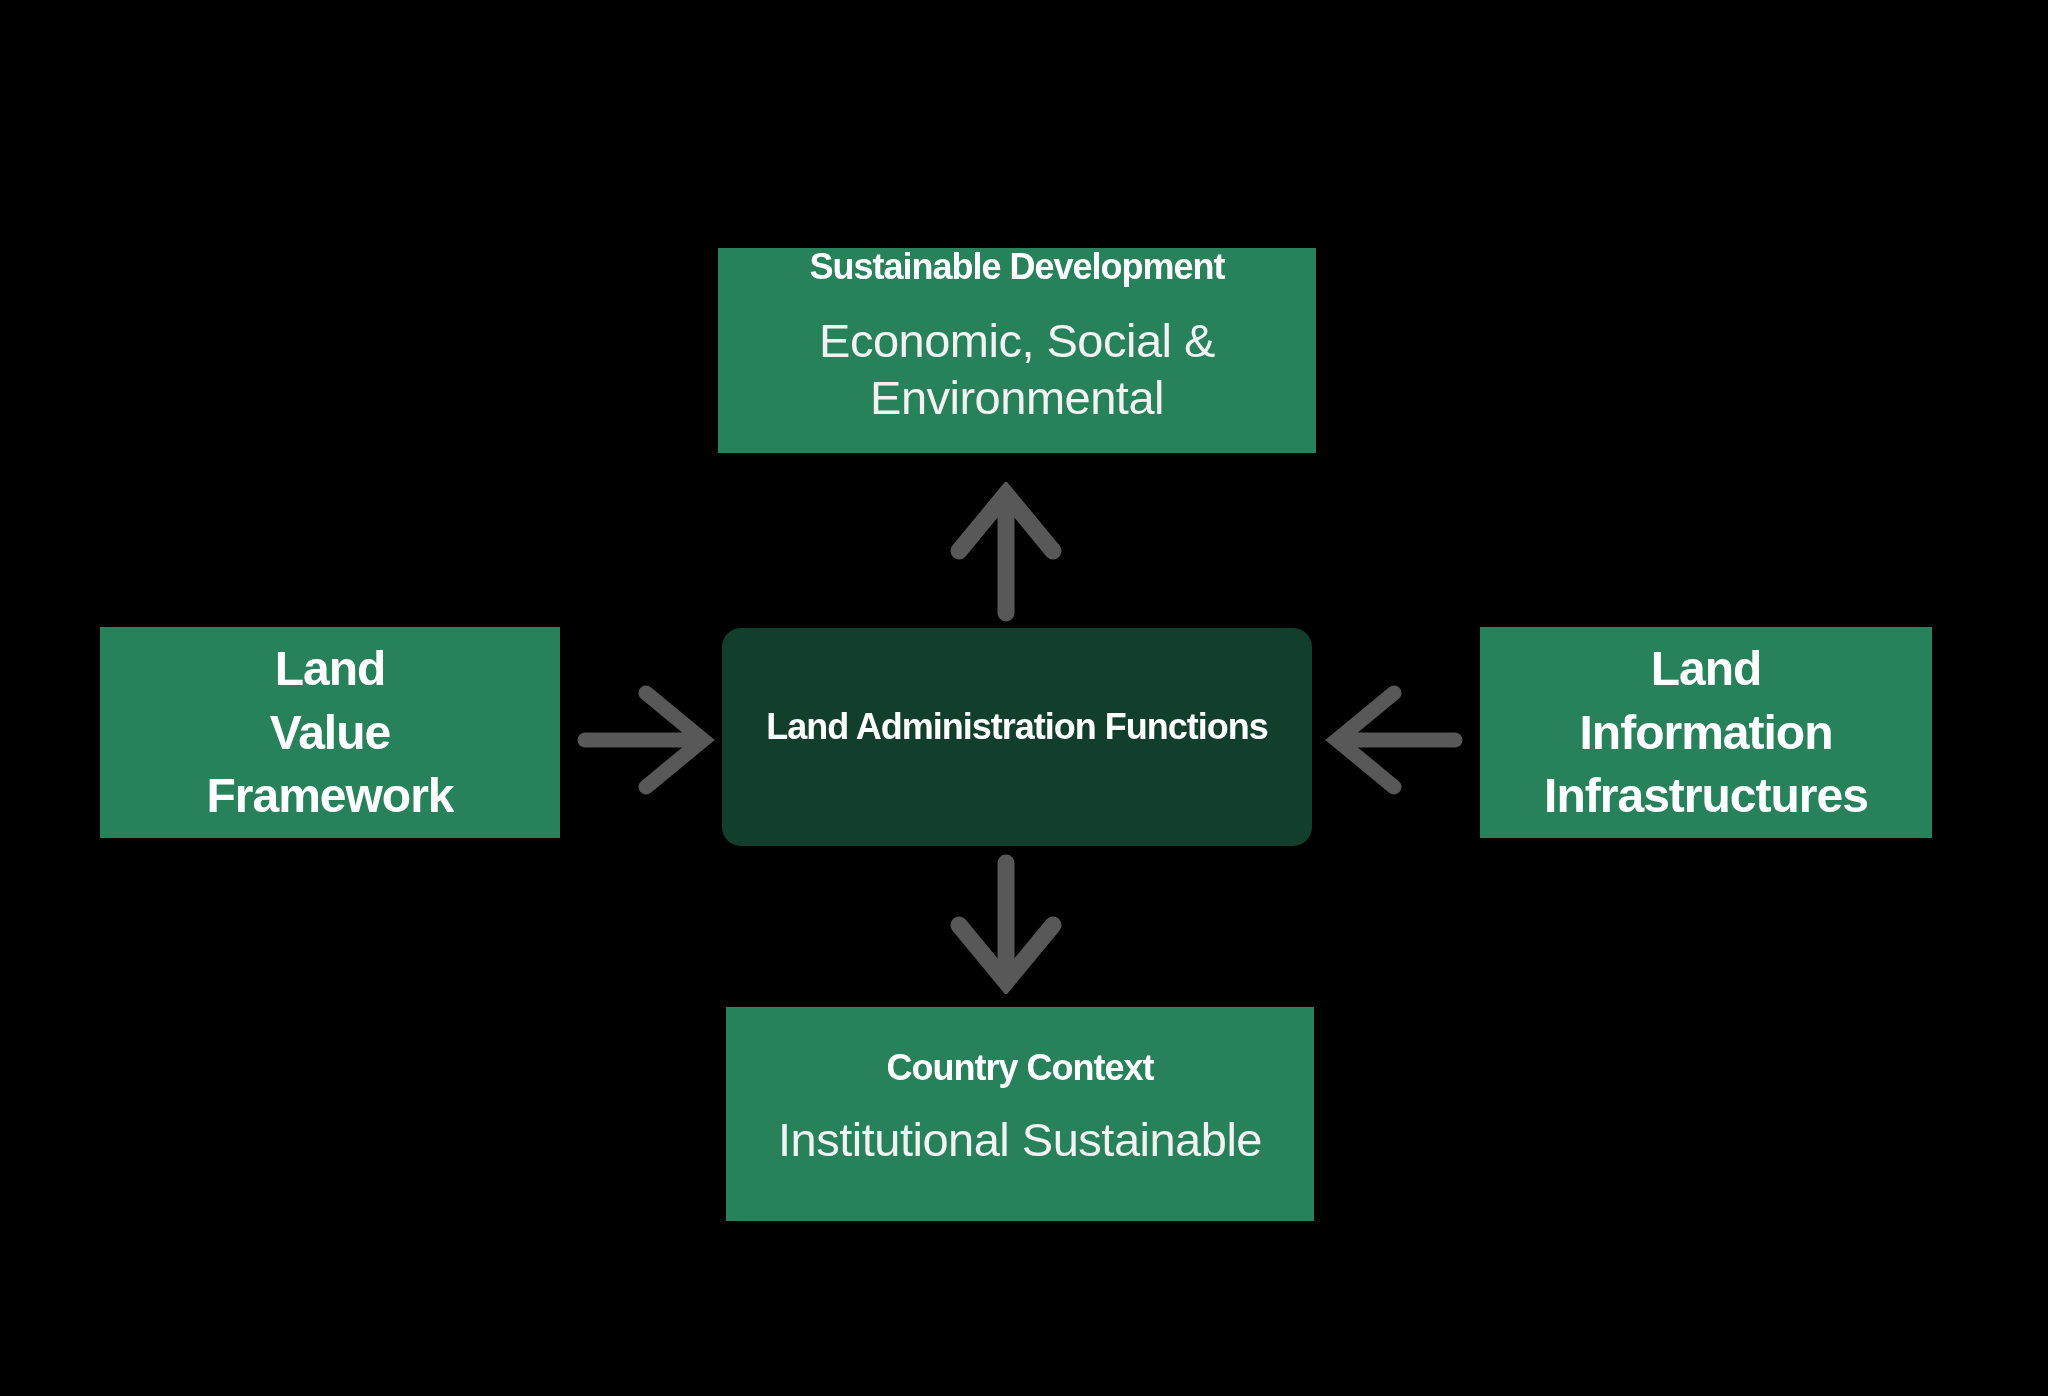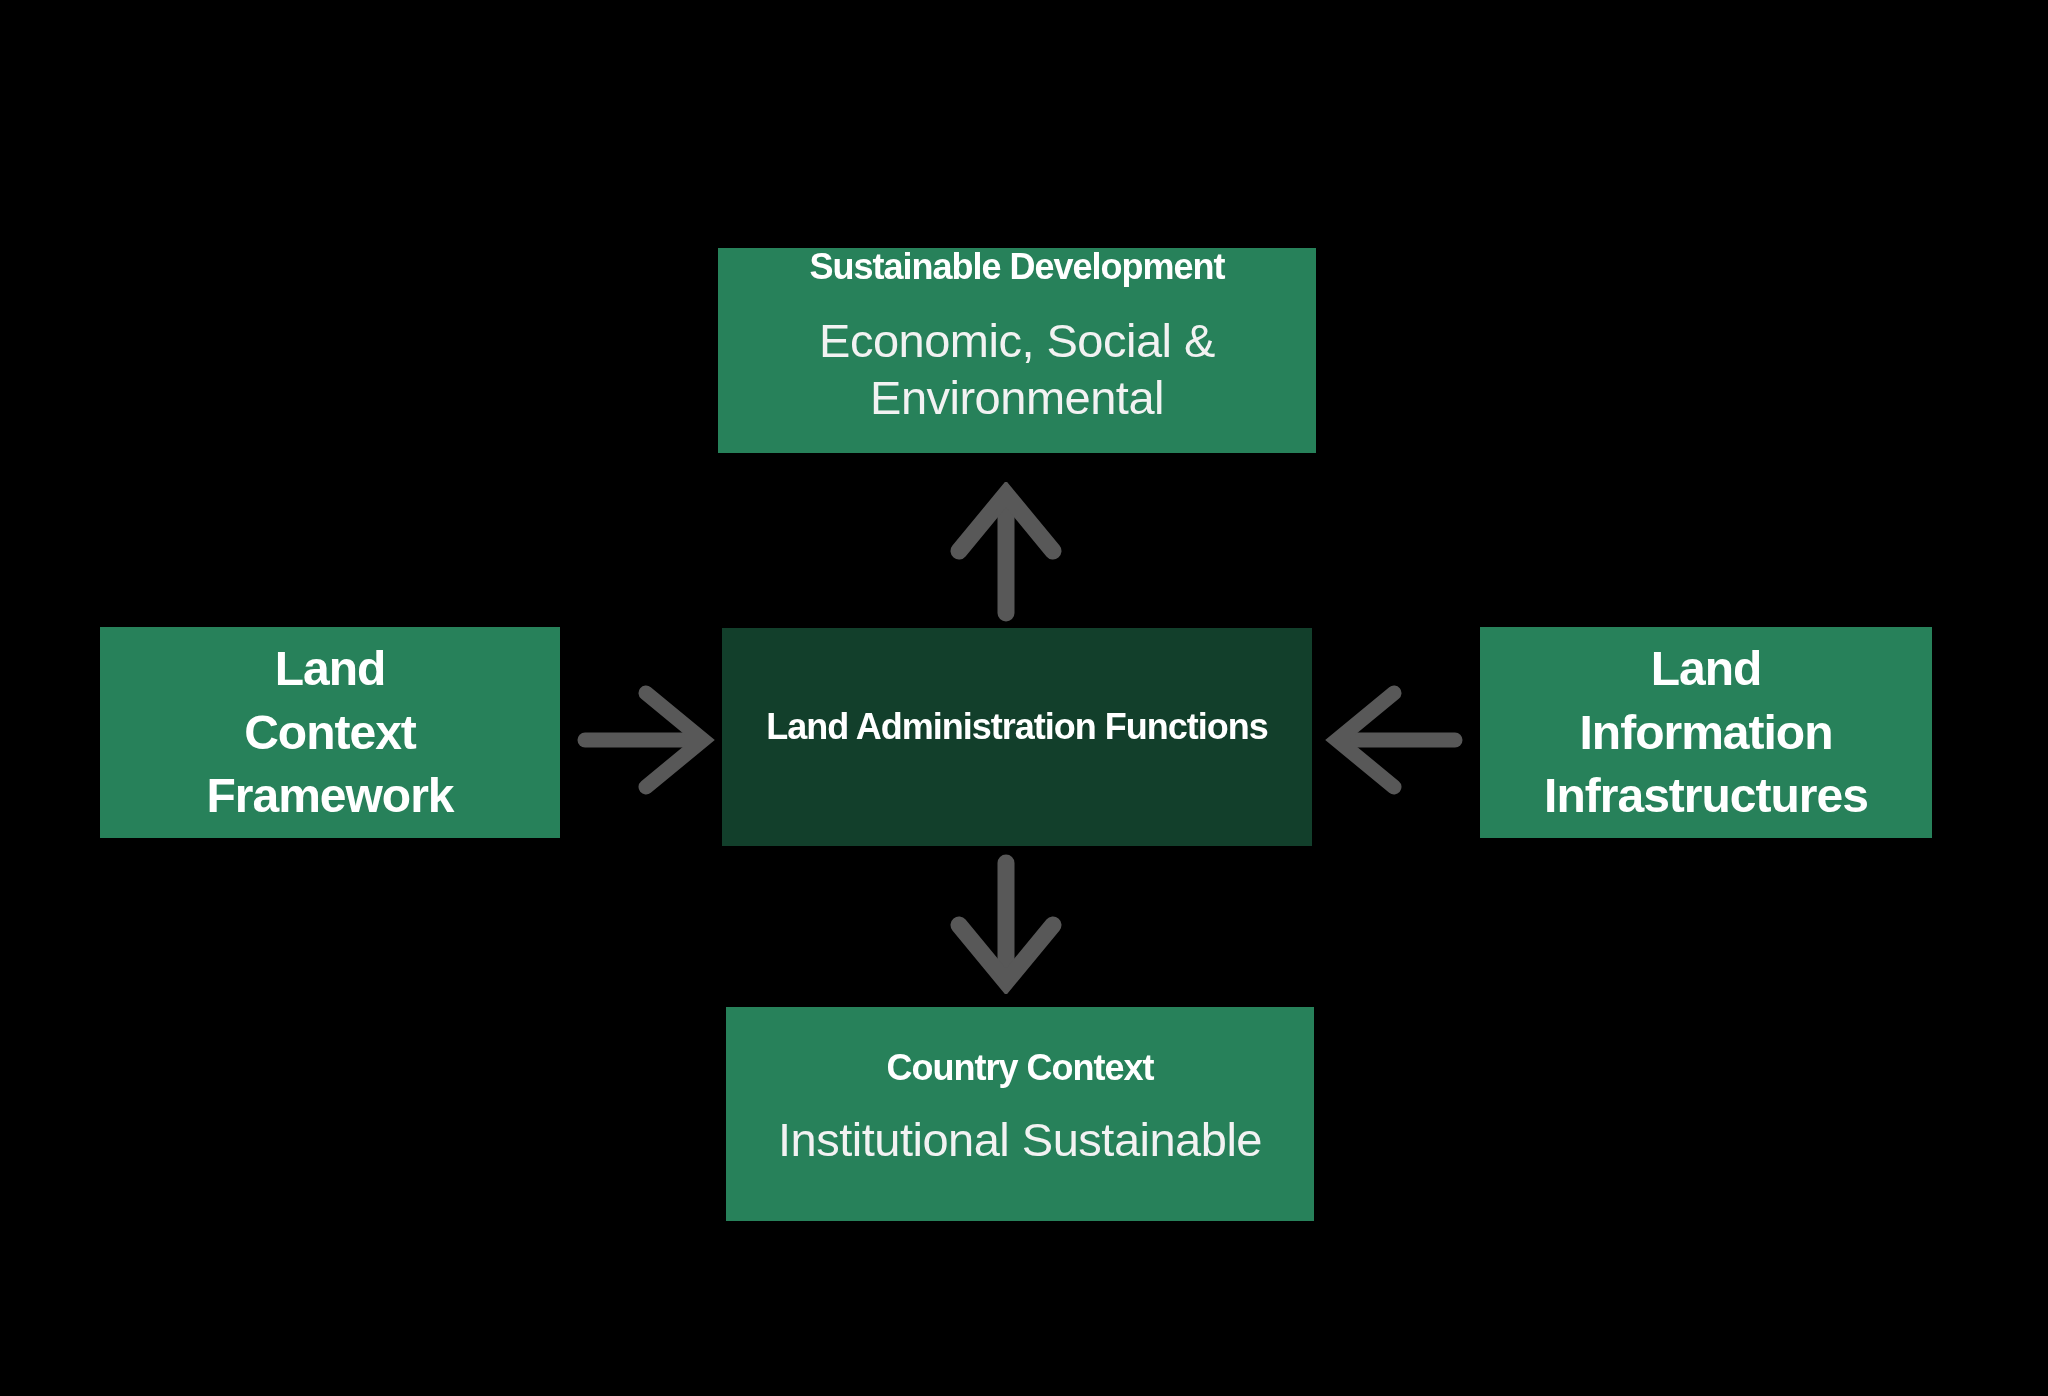--- a/index.html
+++ b/index.html
@@ -23,21 +23,21 @@
   .box {
     position: absolute;
     display: flex;
     flex-direction: column;
     align-items: center;
     justify-content: center;
     text-align: center;
     color: var(--title-text);
   }
   .box.light { background: var(--box-green); }
-  .box.dark  { background: var(--box-dark-green); }
+  .box.dark  { background: var(--box-dark-green); border-radius: 19px; }
 
   .box-title {
     font-weight: bold;
     font-size: 36px;
     letter-spacing: -1px;
     line-height: 1.2;
   }
   .box-subtitle {
     font-size: 47px;
     letter-spacing: -0.5px;
@@ -78,21 +78,21 @@
 
 <div class="canvas">
 
   <div class="box light" id="box-top">
     <div class="box-title">Sustainable Development</div>
     <div class="box-subtitle">Economic, Social &amp; Environmental</div>
   </div>
 
   <div class="box light" id="box-left">
     <div class="side-line">Land</div>
-    <div class="side-line">Context</div>
+    <div class="side-line">Value</div>
     <div class="side-line">Framework</div>
   </div>
 
   <div class="box dark" id="box-center">
     <div class="box-title">Land Administration Functions</div>
   </div>
 
   <div class="box light" id="box-right">
     <div class="side-line">Land</div>
     <div class="side-line">Information</div>

